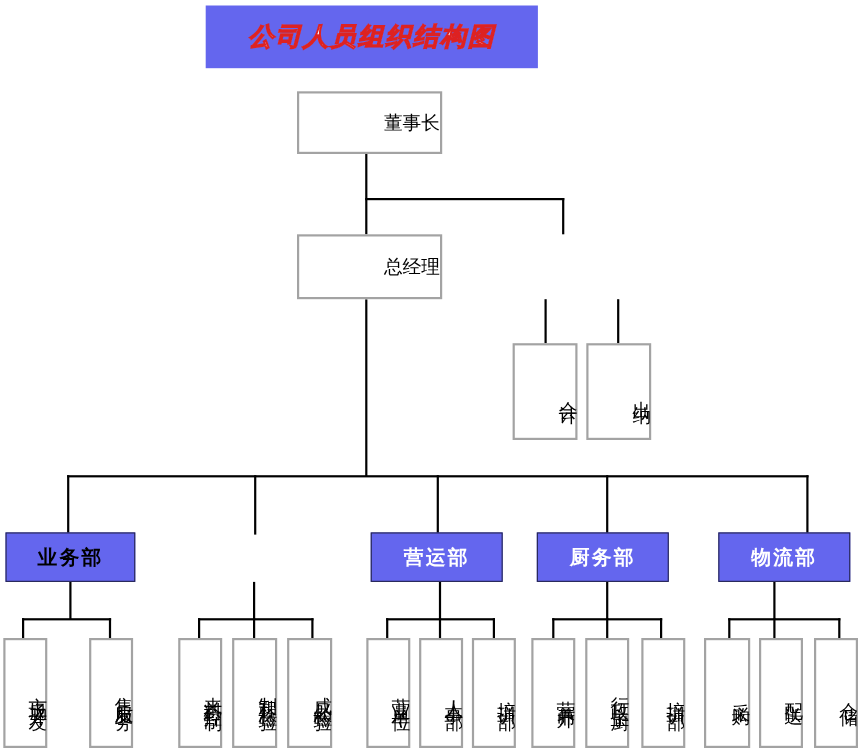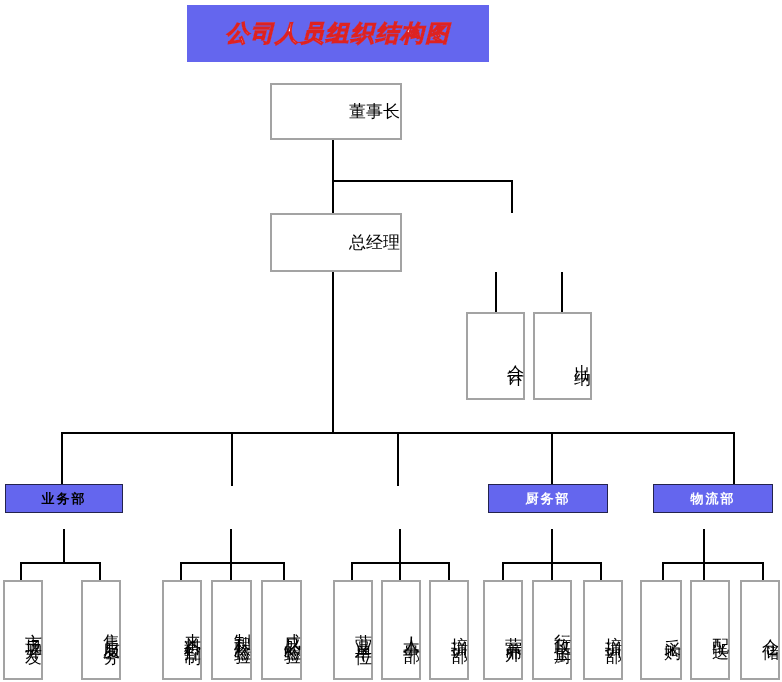--- a/index.html
+++ b/index.html
@@ -17,24 +17,24 @@
     display:flex;align-items:center;justify-content:flex-end;
     font-size:17px;color:#000000;box-sizing:border-box;
   }
   
   .vtext{
     writing-mode:vertical-lr;text-orientation:upright;
     letter-spacing:5px;line-height:1;
   }
   
   .dept{
-    position:absolute;width:120px;height:29px;box-sizing:border-box;
+    position:absolute;width:120px;height:45px;box-sizing:border-box;
     background:#6466EE;border:1px solid #23234d;
     display:flex;align-items:center;justify-content:center;
-    font-size:13px;font-weight:bold;color:#ffffff;letter-spacing:2px;
+    font-size:18px;font-weight:bold;color:#ffffff;letter-spacing:2px;
   }
   .dept--dark{color:#000000;}
   
   .banner{
     position:absolute;left:187px;top:5px;width:302px;height:57px;
     background:#6466EE;display:flex;align-items:center;justify-content:center;
   }
   .banner-title{
     font-size:23px;font-weight:bold;font-style:italic;letter-spacing:2px;
     color:#ffffff;-webkit-text-stroke:1px #dd2222;
@@ -104,20 +104,23 @@
   <div class="box" style="left:466px;top:312px;width:59px;height:88px;">
     <span class="vtext">会计</span>
   </div>
   <div class="box" style="left:533px;top:312px;width:59px;height:88px;">
     <span class="vtext">出纳</span>
   </div>
 
   <div class="dept dept--dark" style="left:5px;top:484px;width:118px;">
     <span>业务部</span>
   </div>
+  <div class="dept" style="left:337px;top:484px;">
+    <span>营运部</span>
+  </div>
   <div class="dept" style="left:488px;top:484px;">
     <span>厨务部</span>
   </div>
   <div class="dept" style="left:653px;top:484px;">
     <span>物流部</span>
   </div>
 
   <div class="box" style="left:3px;top:580px;width:40px;height:100px;">
     <span class="vtext">市场开发</span>
   </div>

